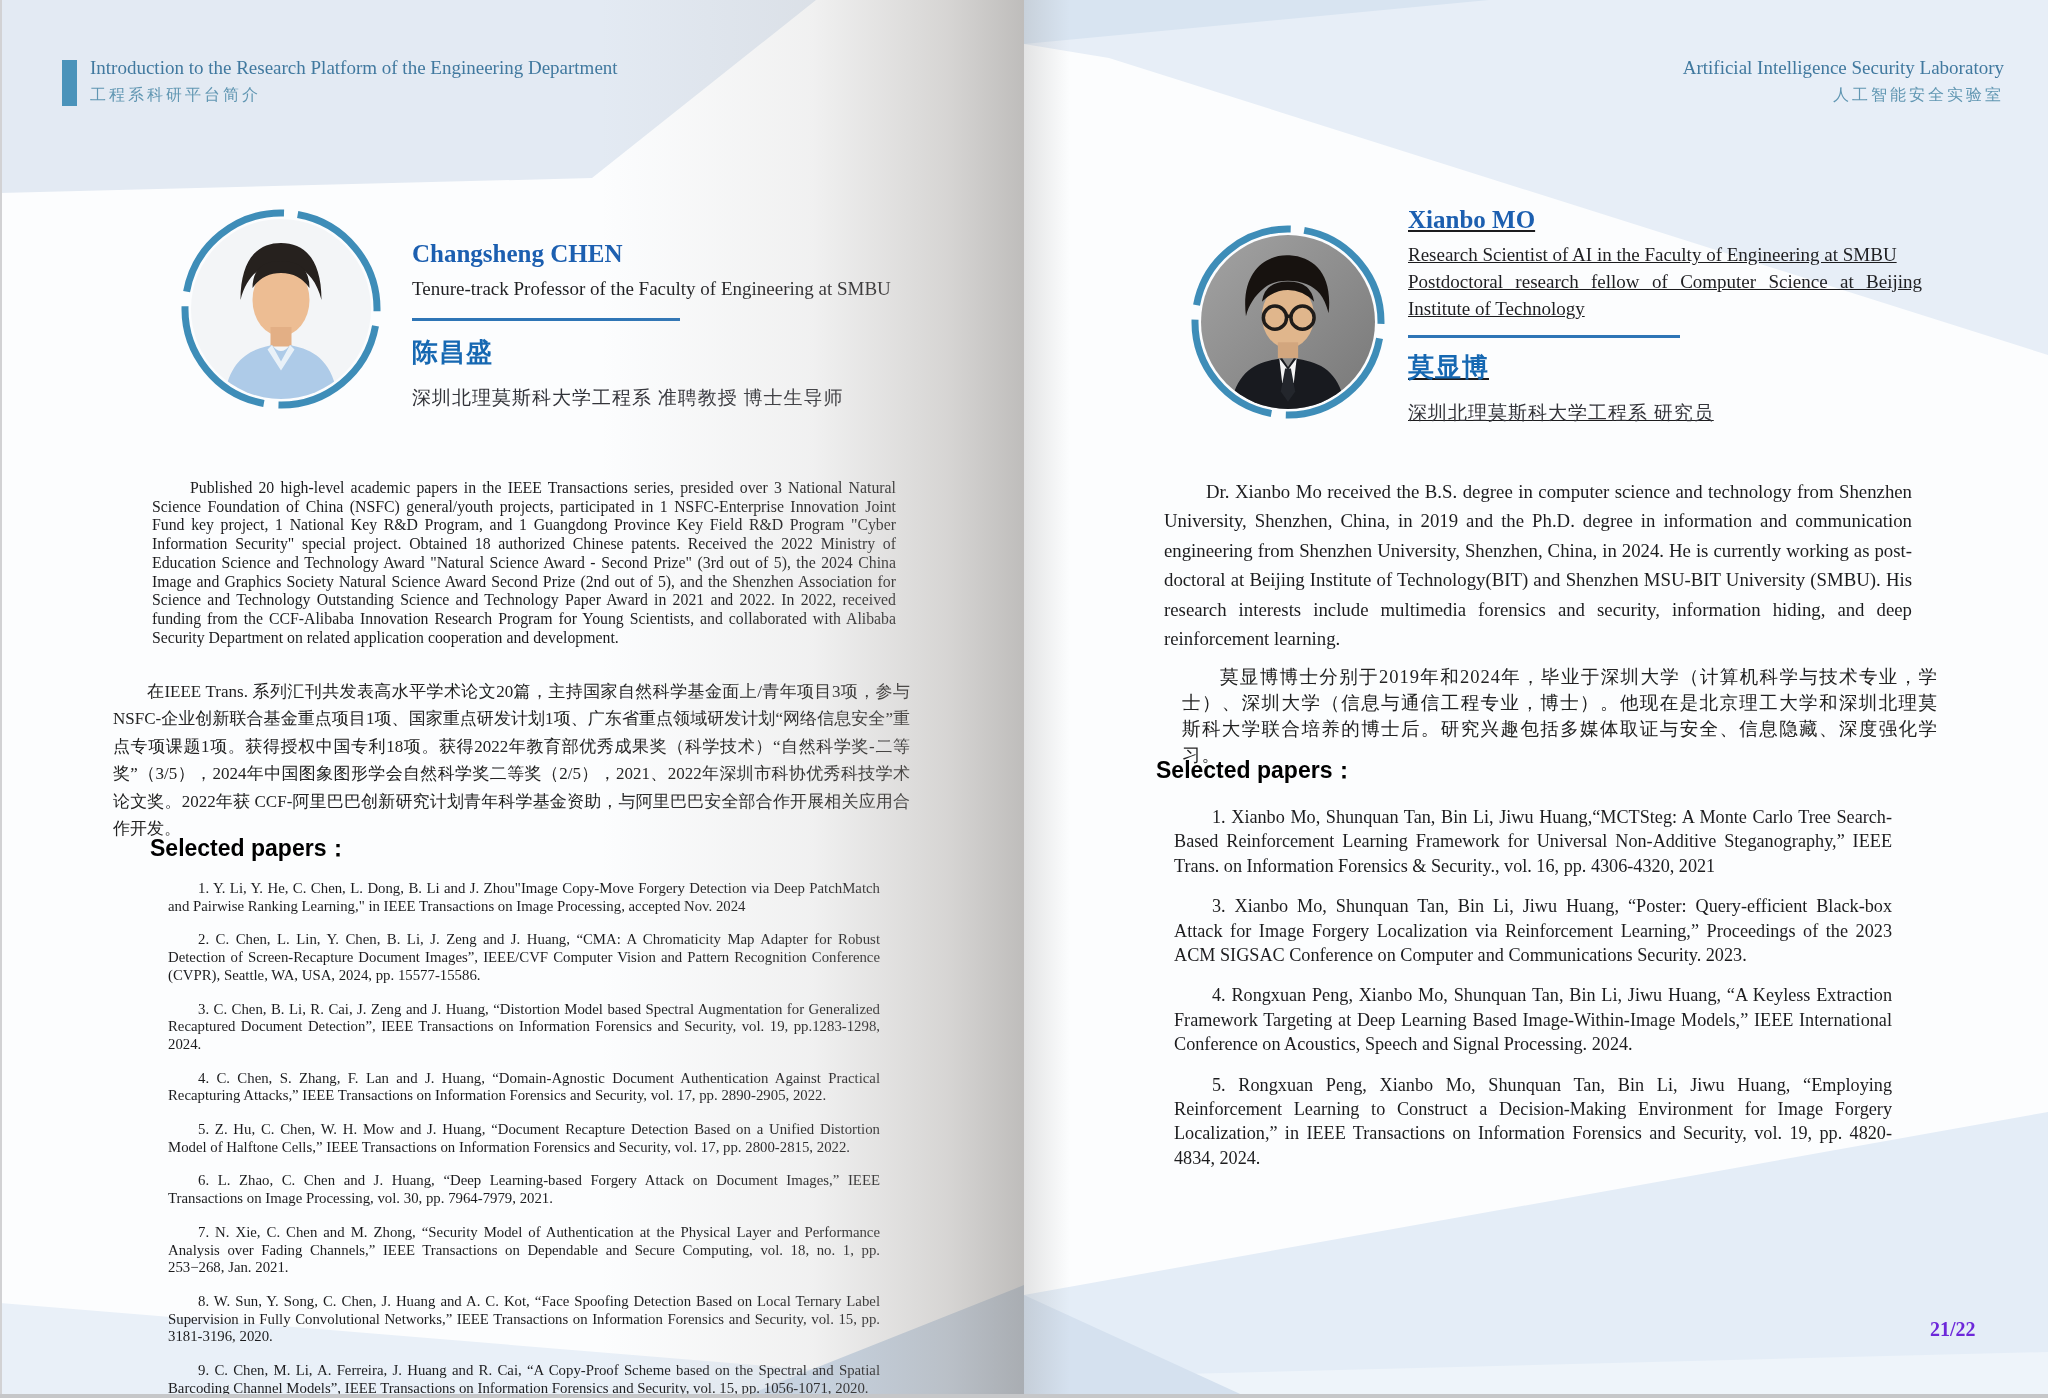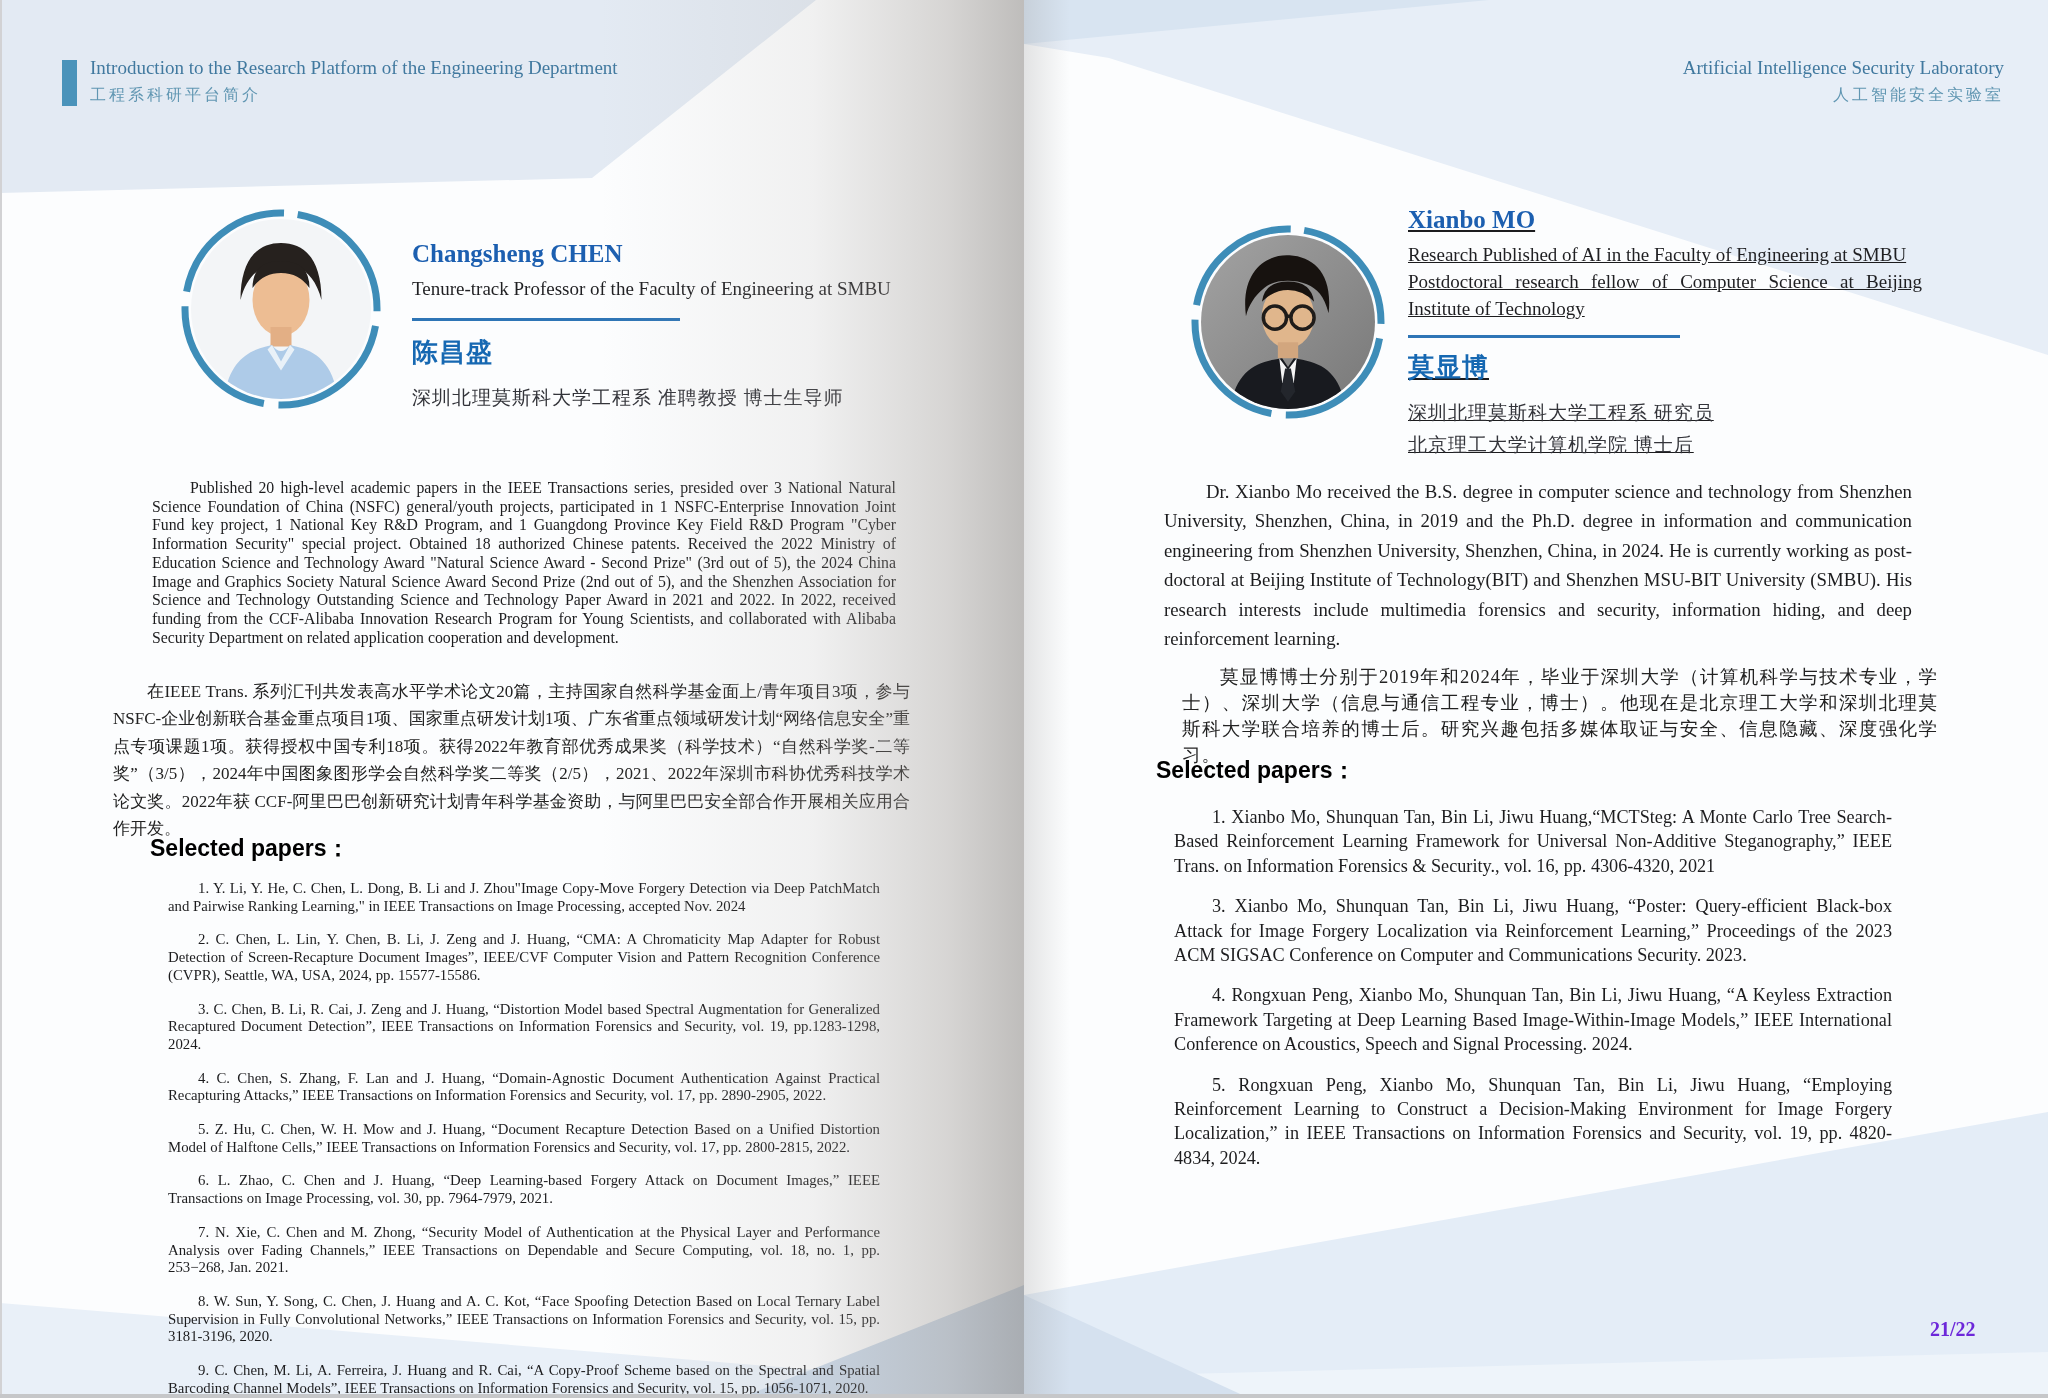--- a/index.html
+++ b/index.html
@@ -156,29 +156,28 @@
   <section class="profile lp-profile">
     <h2 class="prof-name">Changsheng CHEN</h2>
     <p class="prof-title nowrap">Tenure-track Professor of the Faculty of Engineering at SMBU</p>
     <div class="divider"></div>
     <h3 class="prof-name-zh">陈昌盛</h3>
     <p class="prof-title-zh">深圳北理莫斯科大学工程系  准聘教授  博士生导师</p>
   </section>
 
   <section class="profile rp-profile">
     <h2 class="prof-name">Xianbo MO</h2>
-    <p class="prof-title">Research Published of AI in the Faculty of Engineering at SMBU</p>
+    <p class="prof-title">Research Scientist of AI in the Faculty of Engineering at SMBU</p>
     <p class="prof-title">Postdoctoral research fellow of Computer Science at Beijing Institute of Technology</p>
     <div class="divider"></div>
     <h3 class="prof-name-zh">莫显博</h3>
     <div>
 
         <p class="prof-title-zh">深圳北理莫斯科大学工程系  研究员</p>
 
-        <p class="prof-title-zh">北京理工大学计算机学院  博士后</p>
       </div>
   </section>
 
   <p class="bio lp-bio-en">Published 20 high-level academic papers in the IEEE Transactions series, presided over 3 National Natural Science Foundation of China (NSFC) general/youth projects, participated in 1 NSFC-Enterprise Innovation Joint Fund key project, 1 National Key R&amp;D Program, and 1 Guangdong Province Key Field R&amp;D Program "Cyber Information Security" special project. Obtained 18 authorized Chinese patents. Received the 2022 Ministry of Education Science and Technology Award "Natural Science Award - Second Prize" (3rd out of 5), the 2024 China Image and Graphics Society Natural Science Award Second Prize (2nd out of 5), and the Shenzhen Association for Science and Technology Outstanding Science and Technology Paper Award in 2021 and 2022. In 2022, received funding from the CCF-Alibaba Innovation Research Program for Young Scientists, and collaborated with Alibaba Security Department on related application cooperation and development.</p>
   <p class="bio lp-bio-zh">在IEEE Trans. 系列汇刊共发表高水平学术论文20篇，主持国家自然科学基金面上/青年项目3项，参与NSFC-企业创新联合基金重点项目1项、国家重点研发计划1项、广东省重点领域研发计划“网络信息安全”重点专项课题1项。获得授权中国专利18项。获得2022年教育部优秀成果奖（科学技术）“自然科学奖-二等奖”（3/5），2024年中国图象图形学会自然科学奖二等奖（2/5），2021、2022年深圳市科协优秀科技学术论文奖。2022年获 CCF-阿里巴巴创新研究计划青年科学基金资助，与阿里巴巴安全部合作开展相关应用合作开发。</p>
   <h4 class="papers-h lp-papers-h">Selected papers：</h4>
   <div class="papers lp-papers">
 
       <p class="paper">1. Y. Li, Y. He, C. Chen, L. Dong, B. Li and J. Zhou"Image Copy-Move Forgery Detection via Deep PatchMatch and Pairwise Ranking Learning," in IEEE Transactions on Image Processing, accepted Nov. 2024</p>
 

